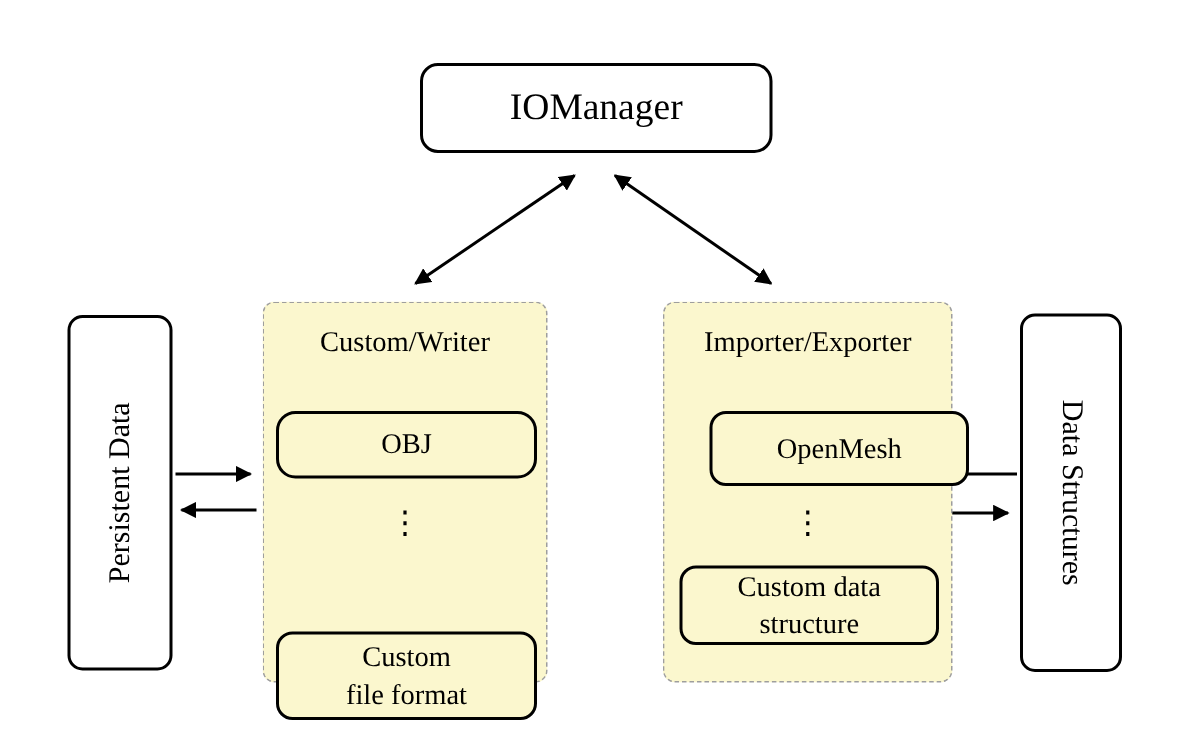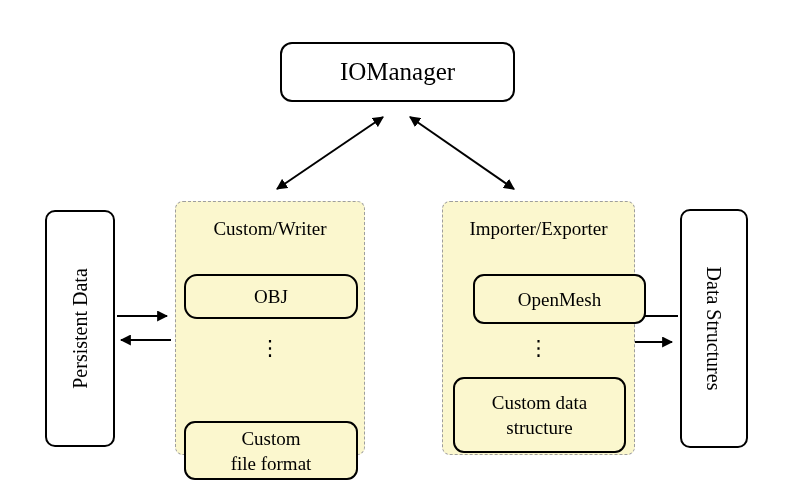--- a/index.html
+++ b/index.html
@@ -87,21 +87,21 @@
     align-items: center;
     justify-content: center;
     text-align: center;
     font-size: 19px;
     line-height: 25px;
     white-space: pre-line;
   }
   .left-group  .inner-top    { left: 8px;  top: 72px;  width: 174px; height: 45px; border-radius: 13px; }
   .left-group  .inner-bottom { left: 8px;  top: 175px; width: 174px; height: 59px; margin-top: 44px; }
   .right-group .inner-top    { left: 10px; top: 72px;  width: 173px; height: 50px; margin-left: 20px; }
-  .right-group .inner-bottom { left: 10px; top: 175px; width: 173px; height: 76px; }
+  .right-group .inner-bottom { left: 10px; top: 175px; width: 173px; height: 53px; }
   .dots {
     position: absolute;
     left: 0; top: 131px;
     width: 100%;
     text-align: center;
     font-size: 21px;
     line-height: 30px;
   }
 </style>
 </head>

